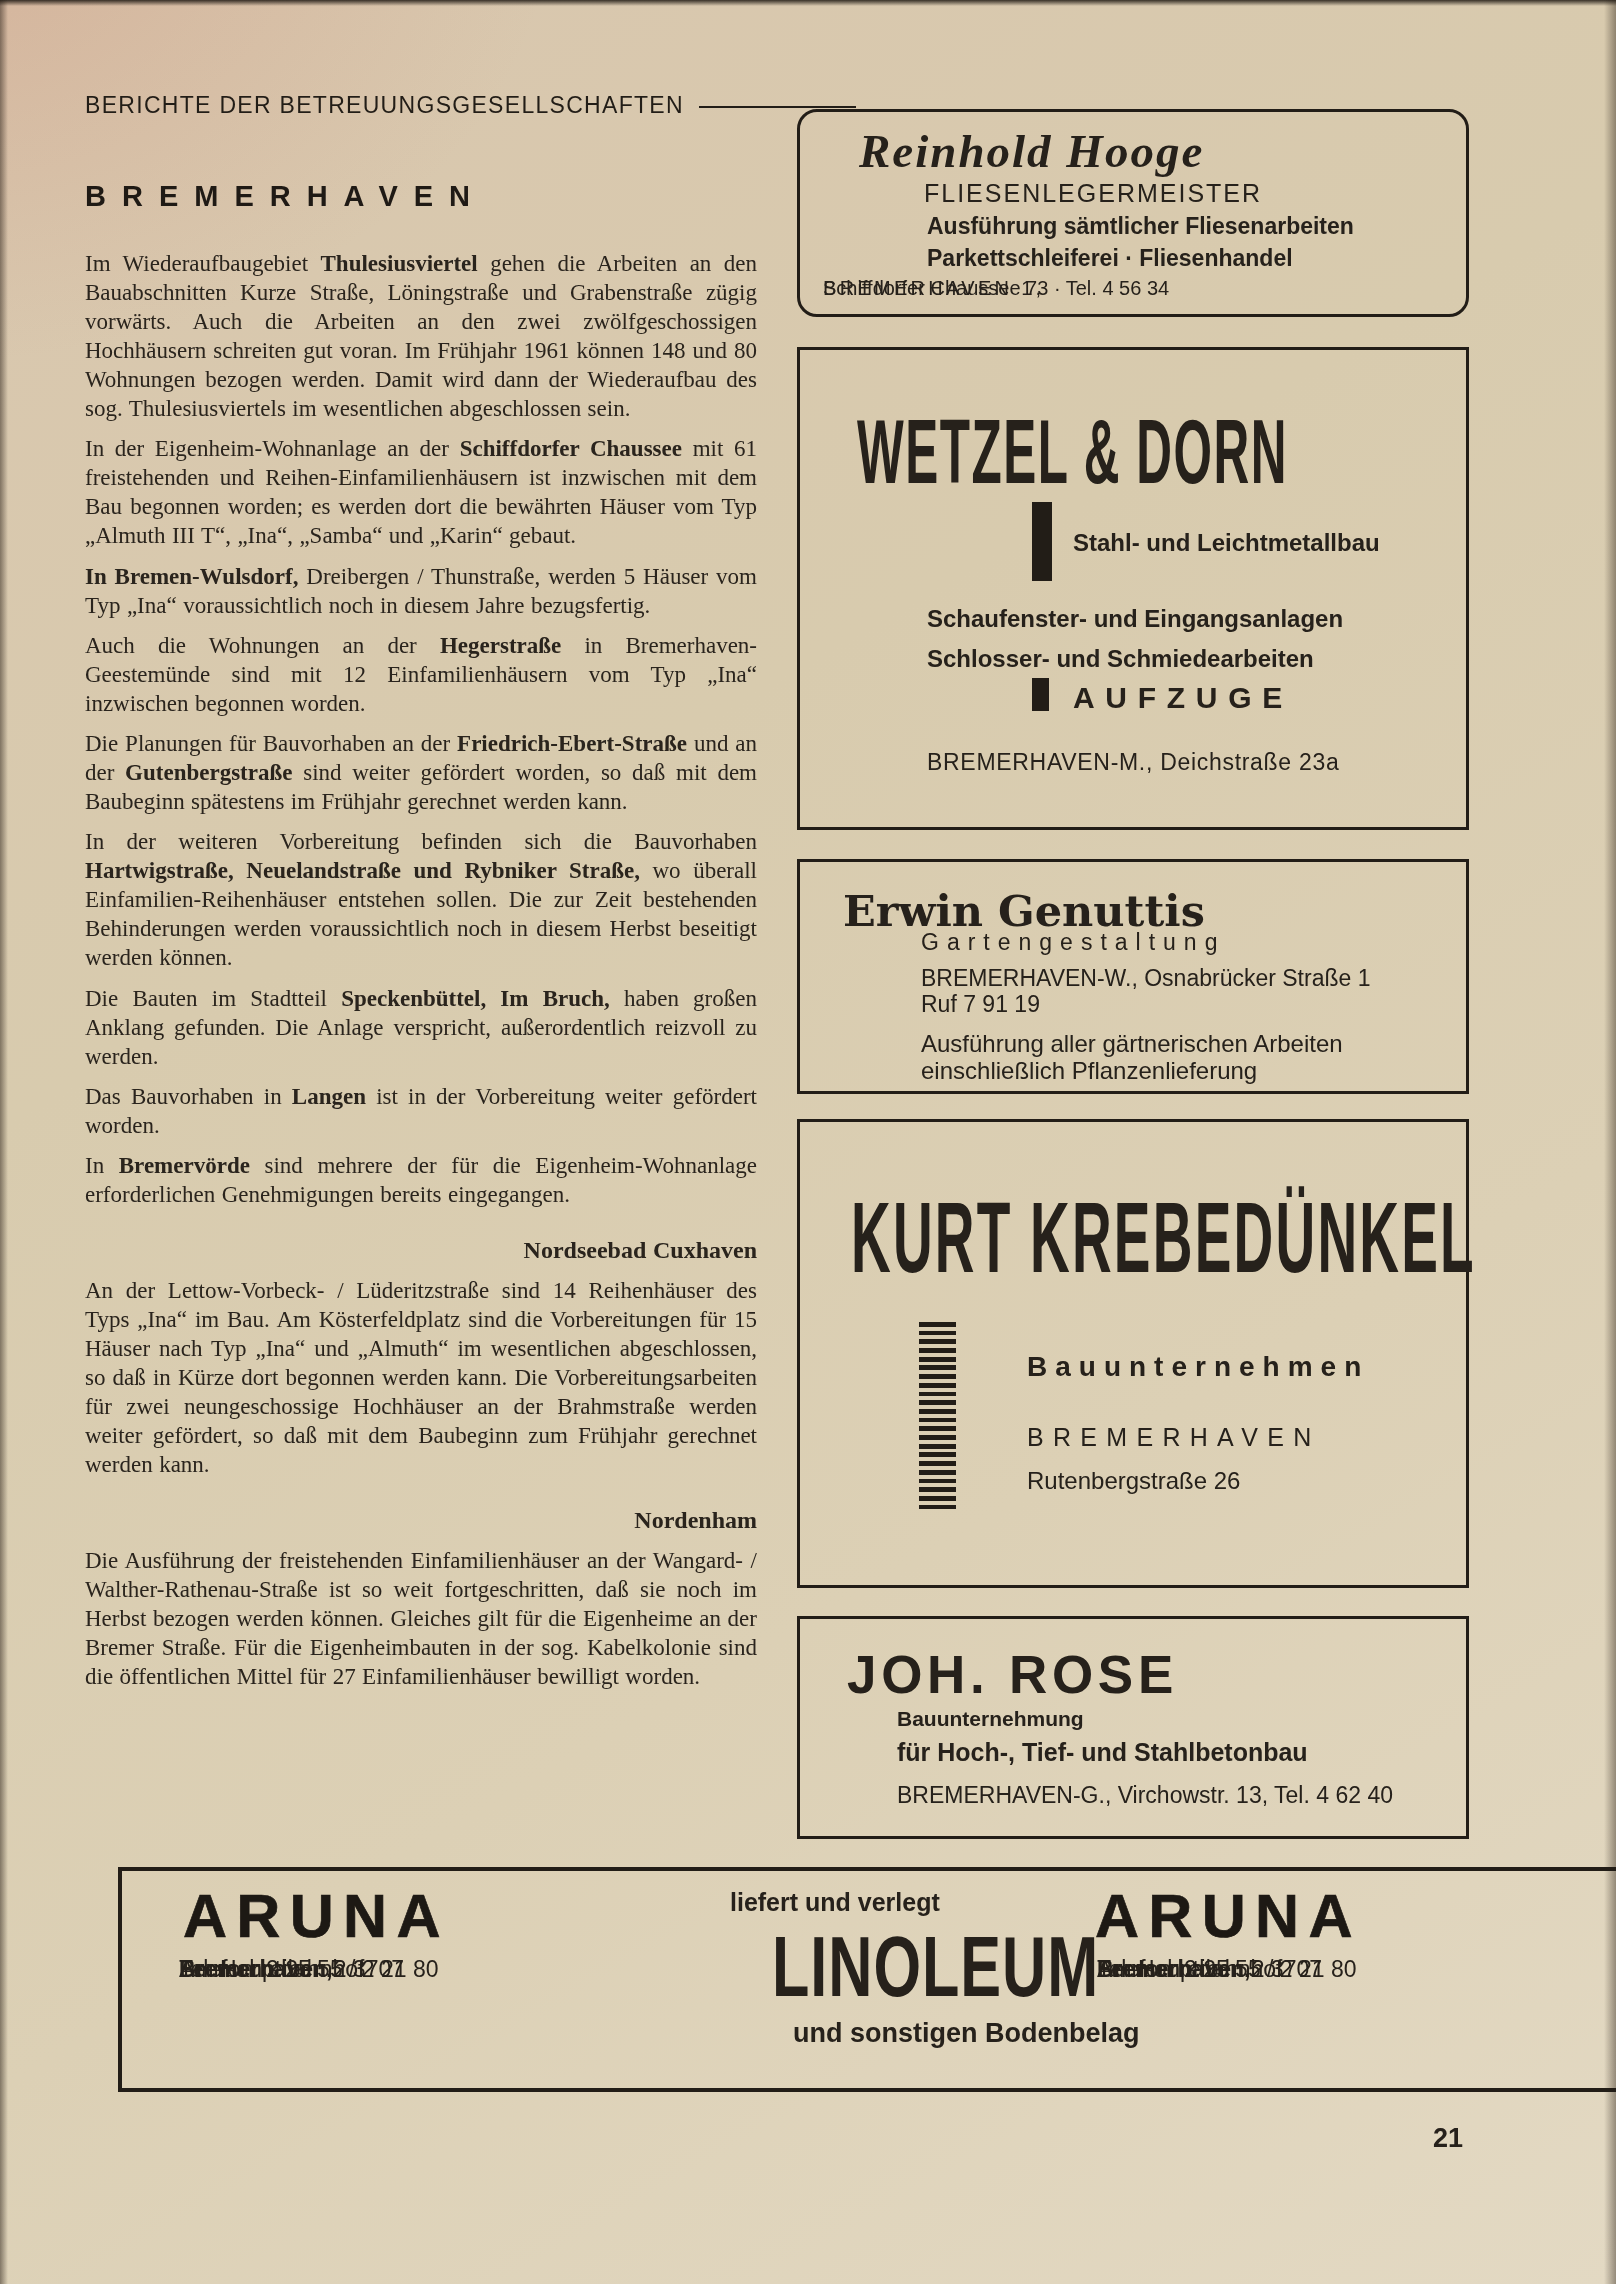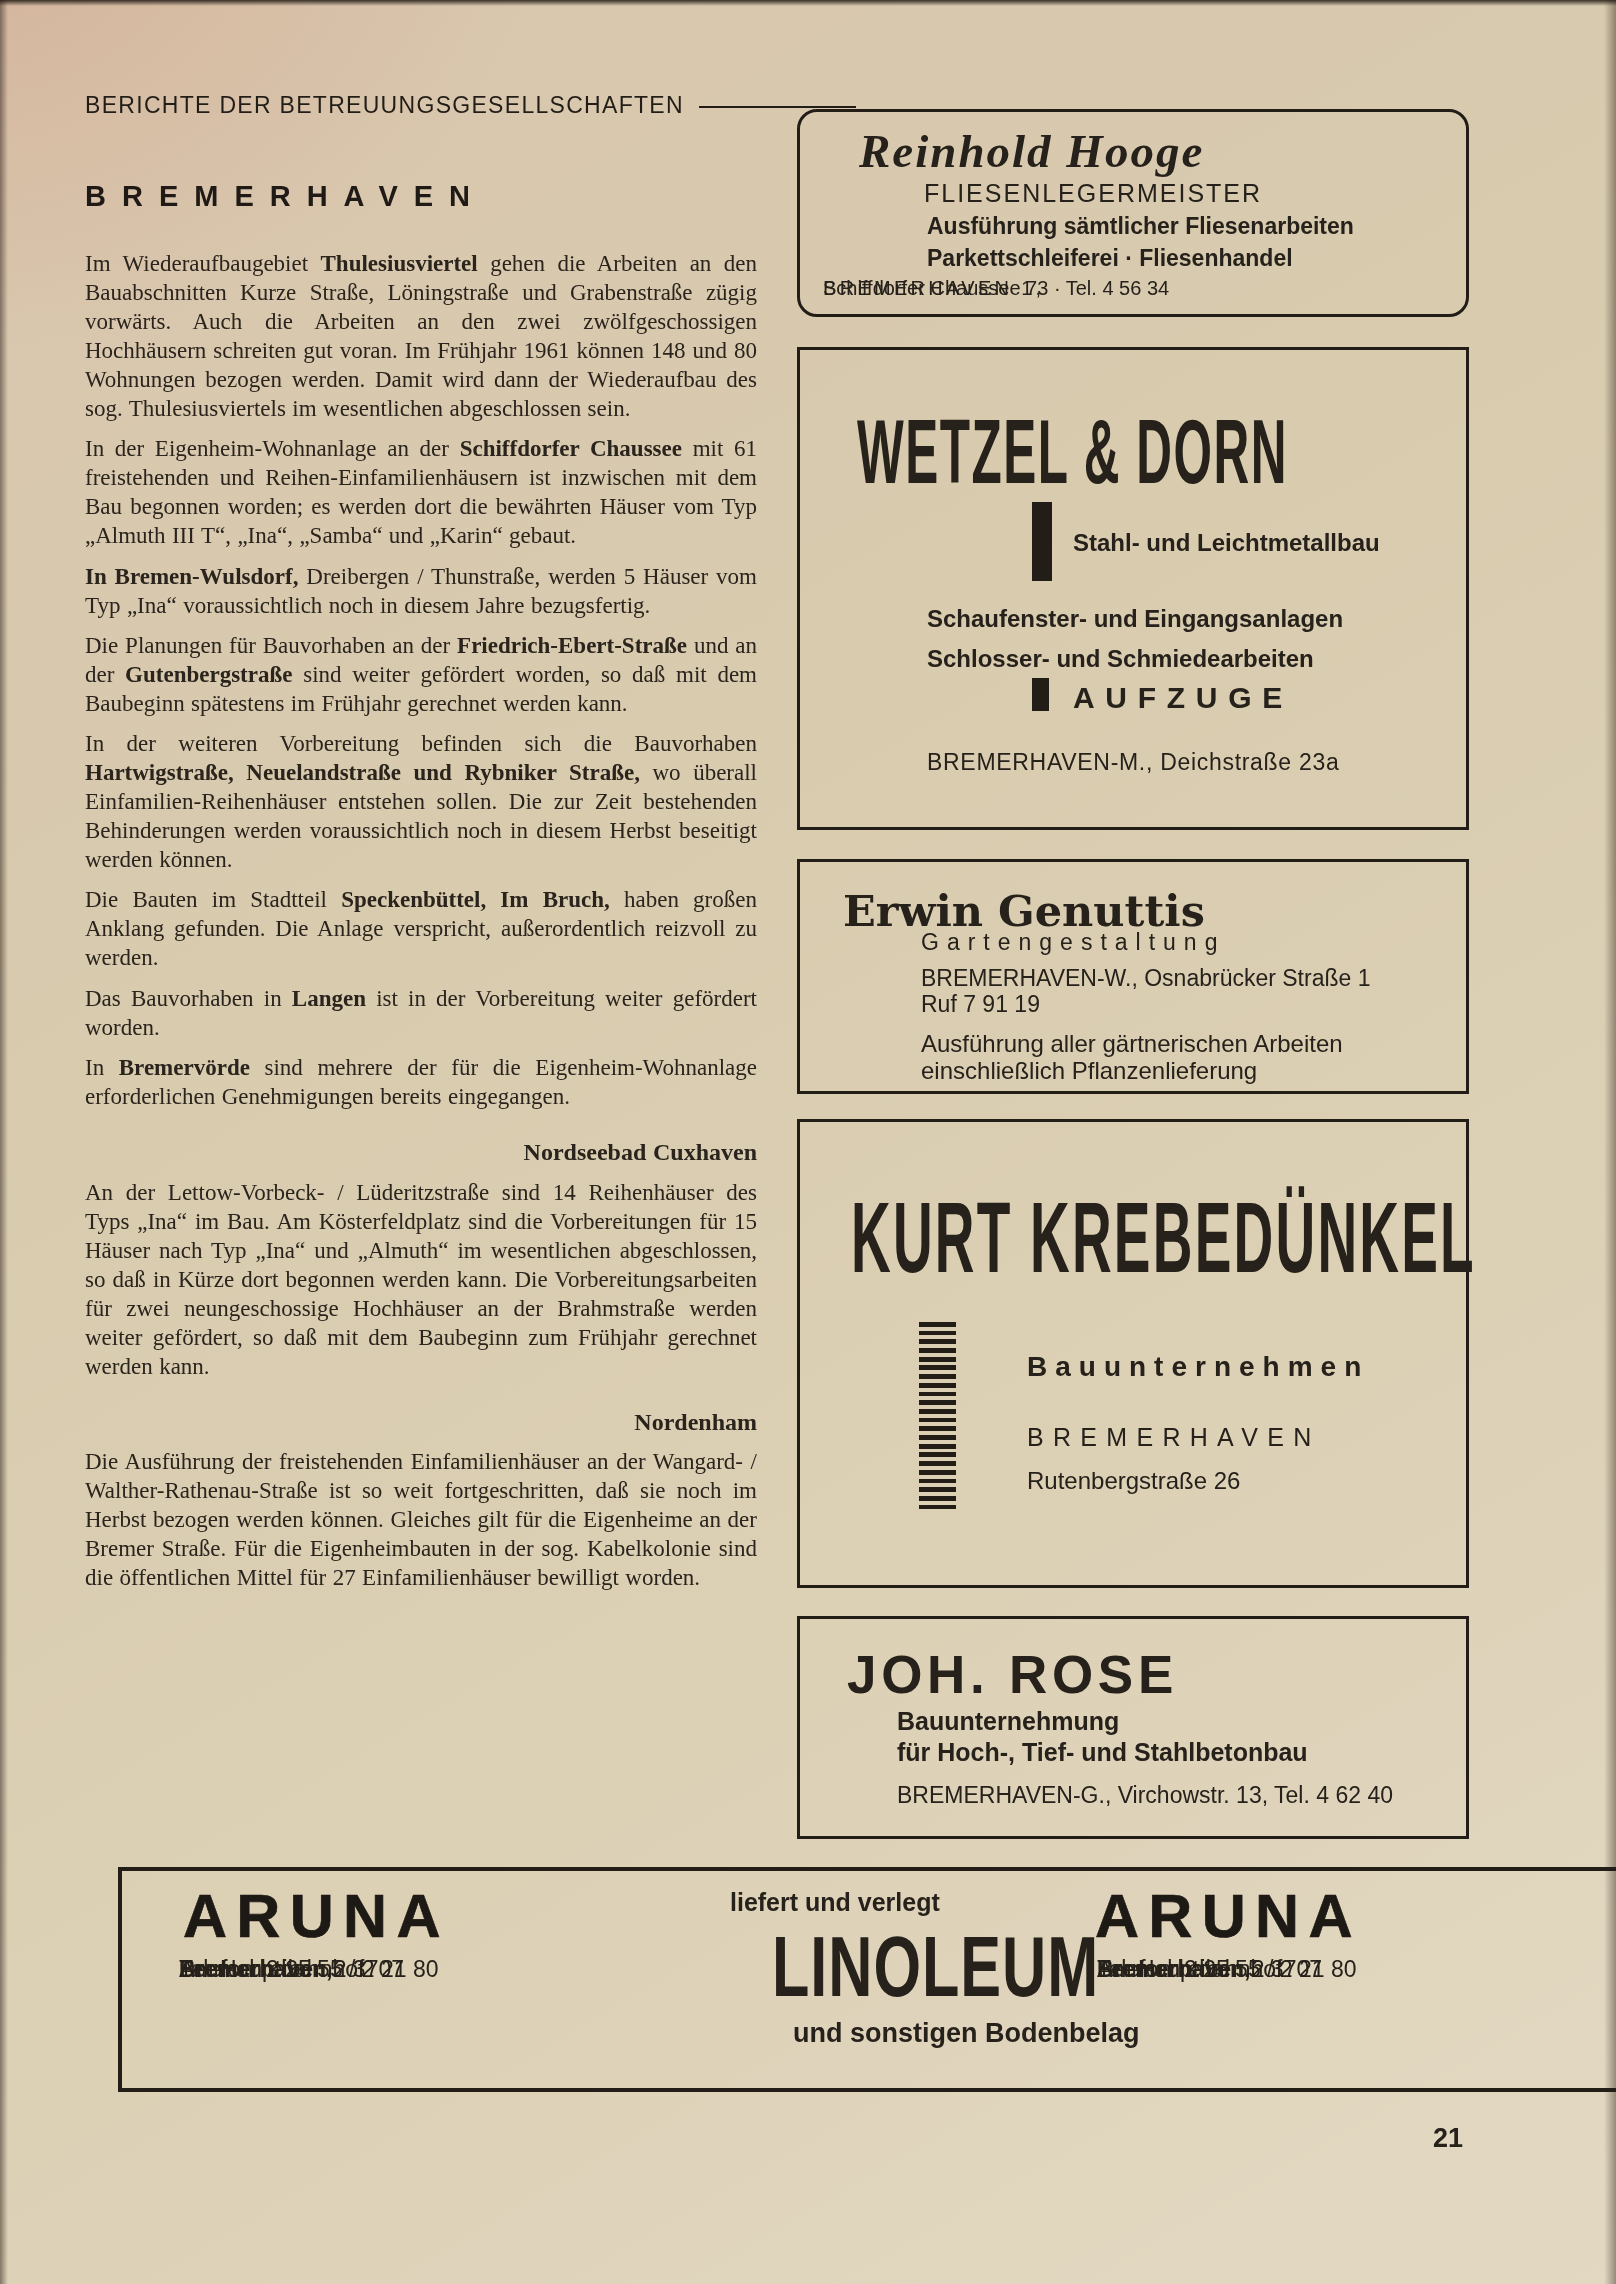--- a/index.html
+++ b/index.html
@@ -62,21 +62,21 @@
   .ad-krebeduenkel{top:1119px;height:469px;}
   .kreb-name{left:51px;top:65px;font-size:100px;line-height:1;letter-spacing:4px;transform:scaleX(.55);}
   .kreb-bar{left:119px;top:200px;width:37px;height:188px;
     background:repeating-linear-gradient(180deg,#221d17 0 4.7px,rgba(0,0,0,0) 4.7px 8.7px);}
   .kreb-l1{left:227px;top:229px;font-size:28px;font-weight:bold;letter-spacing:8px;}
   .kreb-l2{left:227px;top:301px;font-size:25px;letter-spacing:9.3px;}
   .kreb-l3{left:227px;top:345px;font-size:24px;}
 
   .ad-rose{top:1616px;height:223px;}
   .rose-name{left:47px;top:25px;font-size:53px;font-weight:bold;letter-spacing:4.7px;}
-  .rose-l1{left:97px;top:88px;font-size:25px;font-weight:bold;}
+  .rose-l1{left:97px;top:88px;font-size:21px;font-weight:bold;}
   .rose-l2{left:97px;top:119px;font-size:25px;font-weight:bold;}
   .rose-addr{left:97px;top:163px;font-size:23px;}
 
   
   .banner{position:absolute;left:70px;top:1867px;width:1547px;height:225px;
     border:4.7px solid #221d17;box-sizing:border-box;margin-left:48px;}
   .banner *{position:absolute;white-space:nowrap;}
   .aruna-word{font-size:61px;line-height:1;font-weight:bold;letter-spacing:9.3px;color:#1d1914;
     -webkit-text-stroke:0.7px #1d1914;text-shadow:1.3px 1.3px 0 rgba(226,213,189,.55);}
   .aruna-left{left:61px;top:14.7px;}
@@ -102,20 +102,21 @@
   <div class="left-col">
     <div class="kicker-row">
       <span class="kicker">BERICHTE DER BETREUUNGSGESELLSCHAFTEN</span>
       <div class="kicker-rule"></div>
     </div>
     <div class="headline">BREMERHAVEN</div>
     <div class="article">
       <p><span>Im Wiederaufbaugebiet </span><span class="bold">Thulesiusviertel</span><span> gehen die Arbeiten an den Bauabschnitten Kurze Straße, Löningstraße und Grabenstraße zügig vorwärts. Auch die Arbeiten an den zwei zwölfgeschossigen Hochhäusern schreiten gut voran. Im Frühjahr 1961 können 148 und 80 Wohnungen bezogen werden. Damit wird dann der Wiederaufbau des sog. Thulesiusviertels im wesentlichen abgeschlossen sein.</span></p>
       <p><span>In der Eigenheim-Wohnanlage an der </span><span class="bold">Schiffdorfer Chaussee</span><span> mit 61 freistehenden und Reihen-Einfamilienhäusern ist inzwischen mit dem Bau begonnen worden; es werden dort die bewährten Häuser vom Typ „Almuth III T“, „Ina“, „Samba“ und „Karin“ gebaut.</span></p>
       <p><span class="bold">In Bremen-Wulsdorf,</span><span> Dreibergen / Thunstraße, werden 5 Häuser vom Typ „Ina“ voraussichtlich noch in diesem Jahre bezugsfertig.</span></p>
+      <p><span>Auch die Wohnungen an der </span><span class="bold">Hegerstraße</span><span> in Bremerhaven-Geestemünde sind mit 12 Einfamilienhäusern vom Typ „Ina“ inzwischen begonnen worden.</span></p>
       <p><span>Die Planungen für Bauvorhaben an der </span><span class="bold">Friedrich-Ebert-Straße</span><span> und an der </span><span class="bold">Gutenbergstraße</span><span> sind weiter gefördert worden, so daß mit dem Baubeginn spätestens im Frühjahr gerechnet werden kann.</span></p>
       <p><span>In der weiteren Vorbereitung befinden sich die Bauvorhaben </span><span class="bold">Hartwigstraße, Neuelandstraße und Rybniker Straße,</span><span> wo überall Einfamilien-Reihenhäuser entstehen sollen. Die zur Zeit bestehenden Behinderungen werden voraussichtlich noch in diesem Herbst beseitigt werden können.</span></p>
       <p><span>Die Bauten im Stadtteil </span><span class="bold">Speckenbüttel, Im Bruch,</span><span> haben großen Anklang gefunden. Die Anlage verspricht, außerordentlich reizvoll zu werden.</span></p>
       <p><span>Das Bauvorhaben in </span><span class="bold">Langen</span><span> ist in der Vorbereitung weiter gefördert worden.</span></p>
       <p><span>In </span><span class="bold">Bremervörde</span><span> sind mehrere der für die Eigenheim-Wohnanlage erforderlichen Genehmigungen bereits eingegangen.</span></p>
       <h3>Nordseebad Cuxhaven</h3>
       <p><span>An der Lettow-Vorbeck- / Lüderitzstraße sind 14 Reihenhäuser des Typs „Ina“ im Bau. Am Kösterfeldplatz sind die Vorbereitungen für 15 Häuser nach Typ „Ina“ und „Almuth“ im wesentlichen abgeschlossen, so daß in Kürze dort begonnen werden kann. Die Vorbereitungsarbeiten für zwei neungeschossige Hochhäuser an der Brahmstraße werden weiter gefördert, so daß mit dem Baubeginn zum Frühjahr gerechnet werden kann.</span></p>
       <h3>Nordenham</h3>
       <p><span>Die Ausführung der freistehenden Einfamilienhäuser an der Wangard- / Walther-Rathenau-Straße ist so weit fortgeschritten, daß sie noch im Herbst bezogen werden können. Gleiches gilt für die Eigenheime an der Bremer Straße. Für die Eigenheimbauten in der sog. Kabelkolonie sind die öffentlichen Mittel für 27 Einfamilienhäuser bewilligt worden.</span></p>
     </div>

